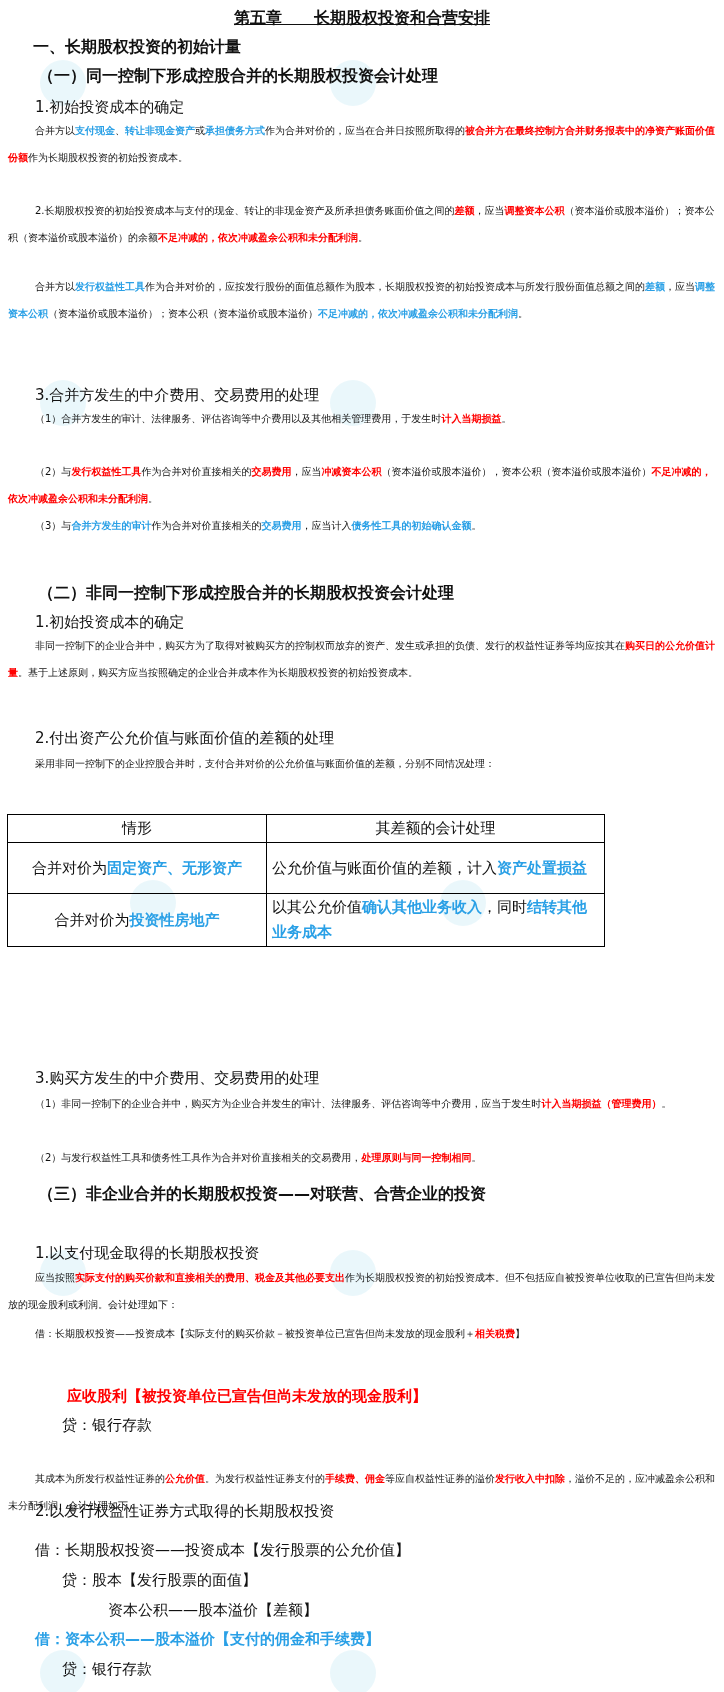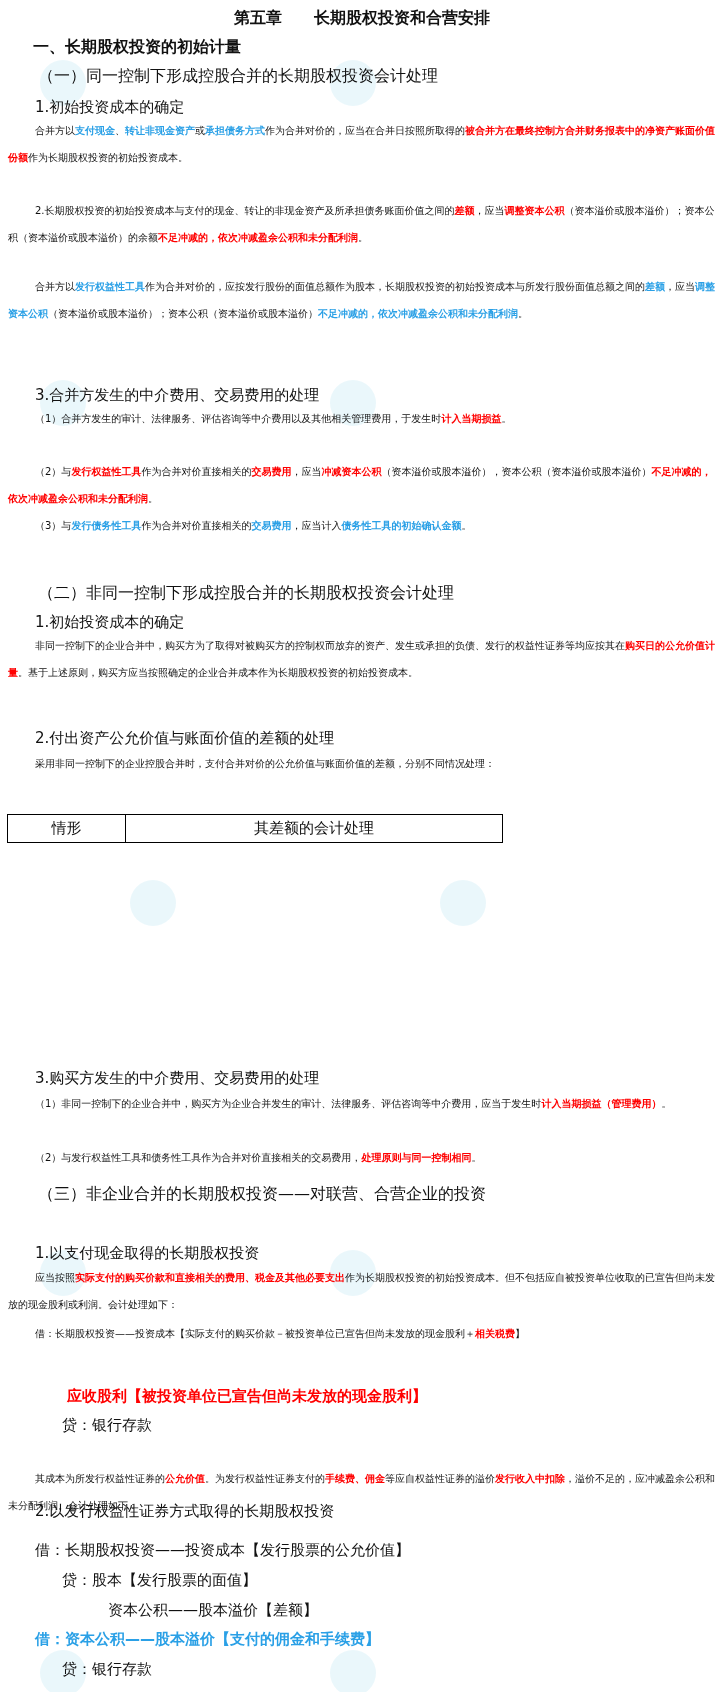--- a/index.html
+++ b/index.html
@@ -1,27 +1,27 @@
 <!DOCTYPE html>
 <html><head>
 <meta charset="utf-8">
 <style>
   html, body { margin:0; padding:0; background:#ffffff; }
   body { width:724px; height:1692px; position:relative; overflow:hidden;
          font-family:"DejaVu Sans","Liberation Sans",sans-serif; font-size:15px; color:#111; }
   .wm { position:absolute; width:46px; height:46px; border-radius:50%;
         background:rgba(140,210,235,0.18); pointer-events:none; }
   .ln { position:absolute; left:0; white-space:nowrap; line-height:20px; }
-  .title { left:0; width:724px; text-align:center; font-weight:bold; font-size:16px; color:#111; }
+  .title { left:0; width:724px; text-align:center; font-weight:bold; font-size:16px; color:#111;text-decoration:underline; }
   .h1 { font-weight:bold; font-size:16px; color:#111;text-align:right; }
-  .h2 { font-weight:normal; font-size:16px; color:#111; }
+  .h2 { font-weight:bold; font-size:16px; color:#111; }
   .r { color:#ff0000; font-weight:bold; }
   .bb { color:#2aa0e6; font-weight:bold; }
   .para { position:absolute; left:8px; width:712px; line-height:27px; font-size:10px; }
-  table { position:absolute; left:7px; top:814px; border-collapse:collapse; width:496px; }
+  table { position:absolute; left:7px; top:814px; border-collapse:collapse; width:598px; }
   td, th { border:1px solid #000; font-weight:normal; font-size:15px; line-height:25px; padding:1px 5px; vertical-align:middle; }
   th { height:25px; text-align:center; }
   td.c1 { width:248px; text-align:center; }
   td.c2 { text-align:left; }
 </style>
 </head>
 <body>
 
 <div class="wm" style="left:40px;top:60px"></div>
 <div class="wm" style="left:330px;top:60px"></div>
@@ -55,38 +55,46 @@
 
 <div class="para" style="top:405px;text-indent:27px">
   <span>（1）合并方发生的审计、法律服务、评估咨询等中介费用以及其他相关管理费用，于发生时</span><span class="r">计入当期损益</span><span>。</span>
 </div>
 
 <div class="para" style="top:458px;text-indent:27px">
   <span>（2）与</span><span class="r">发行权益性工具</span><span>作为合并对价直接相关的</span><span class="r">交易费用</span><span>，应当</span><span class="r">冲减资本公积</span><span>（资本溢价或股本溢价），资本公积（资本溢价或股本溢价）</span><span class="r">不足冲减的，依次冲减盈余公积和未分配利润</span><span>。</span>
 </div>
 
 <div class="para" style="top:512px;text-indent:27px">
-  <span>（3）与</span><span class="bb">发行债务性工具</span><span>作为合并对价直接相关的</span><span class="bb">交易费用</span><span>，应当计入</span><span class="bb">债务性工具的初始确认金额</span><span>。</span>
+  <span>（3）与</span><span class="bb">合并方发生的审计</span><span>作为合并对价直接相关的</span><span class="bb">交易费用</span><span>，应当计入</span><span class="bb">债务性工具的初始确认金额</span><span>。</span>
 </div>
 
 <div class="ln h2" style="left:38px;top:583px">（二）非同一控制下形成控股合并的长期股权投资会计处理</div>
 <div class="ln" style="left:35px;top:612px">1.初始投资成本的确定</div>
 
 <div class="para" style="top:632px;text-indent:27px">
   <span>非同一控制下的企业合并中，购买方为了取得对被购买方的控制权而放弃的资产、发生或承担的负债、发行的权益性证券等均应按其在</span><span class="r">购买日的公允价值计量</span><span>。基于上述原则，购买方应当按照确定的企业合并成本作为长期股权投资的初始投资成本。</span>
 </div>
 
 <div class="ln" style="left:35px;top:728px">2.付出资产公允价值与账面价值的差额的处理</div>
 <div class="para" style="top:750px;text-indent:27px">采用非同一控制下的企业控股合并时，支付合并对价的公允价值与账面价值的差额，分别不同情况处理：</div>
 
 <table>
   <tbody>
       <tr>
     <th>情形</th>
     <th>其差额的会计处理</th>
+  </tr>
+  <tr style="height:51px">
+    <td class="c1"><span>合并对价为</span><span class="bb">固定资产、无形资产</span></td>
+    <td class="c2"><span>公允价值与账面价值的差额，计入</span><span class="bb">资产处置损益</span></td>
+  </tr>
+  <tr style="height:53px">
+    <td class="c1"><span>合并对价为</span><span class="bb">投资性房地产</span></td>
+    <td class="c2"><span>以其公允价值</span><span class="bb">确认其他业务收入</span><span>，同时</span><span class="bb">结转其他业务成本</span></td>
   </tr>
 </tbody>
   </table>
 
 <div class="ln" style="left:35px;top:1068px">3.购买方发生的中介费用、交易费用的处理</div>
 
 <div class="para" style="top:1090px;text-indent:27px">
   <span>（1）非同一控制下的企业合并中，购买方为企业合并发生的审计、法律服务、评估咨询等中介费用，应当于发生时</span><span class="r">计入当期损益（管理费用）</span><span>。</span>
 </div>
 

